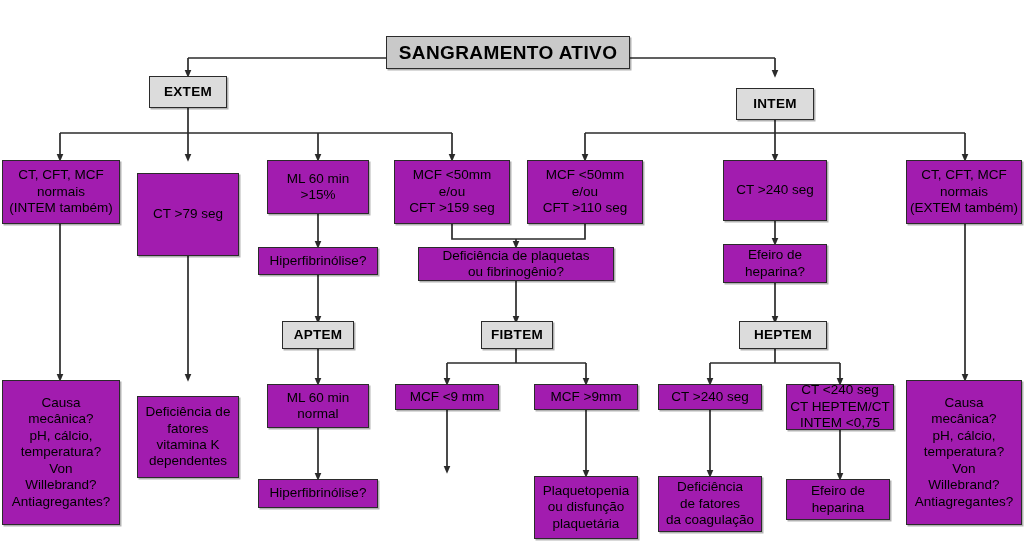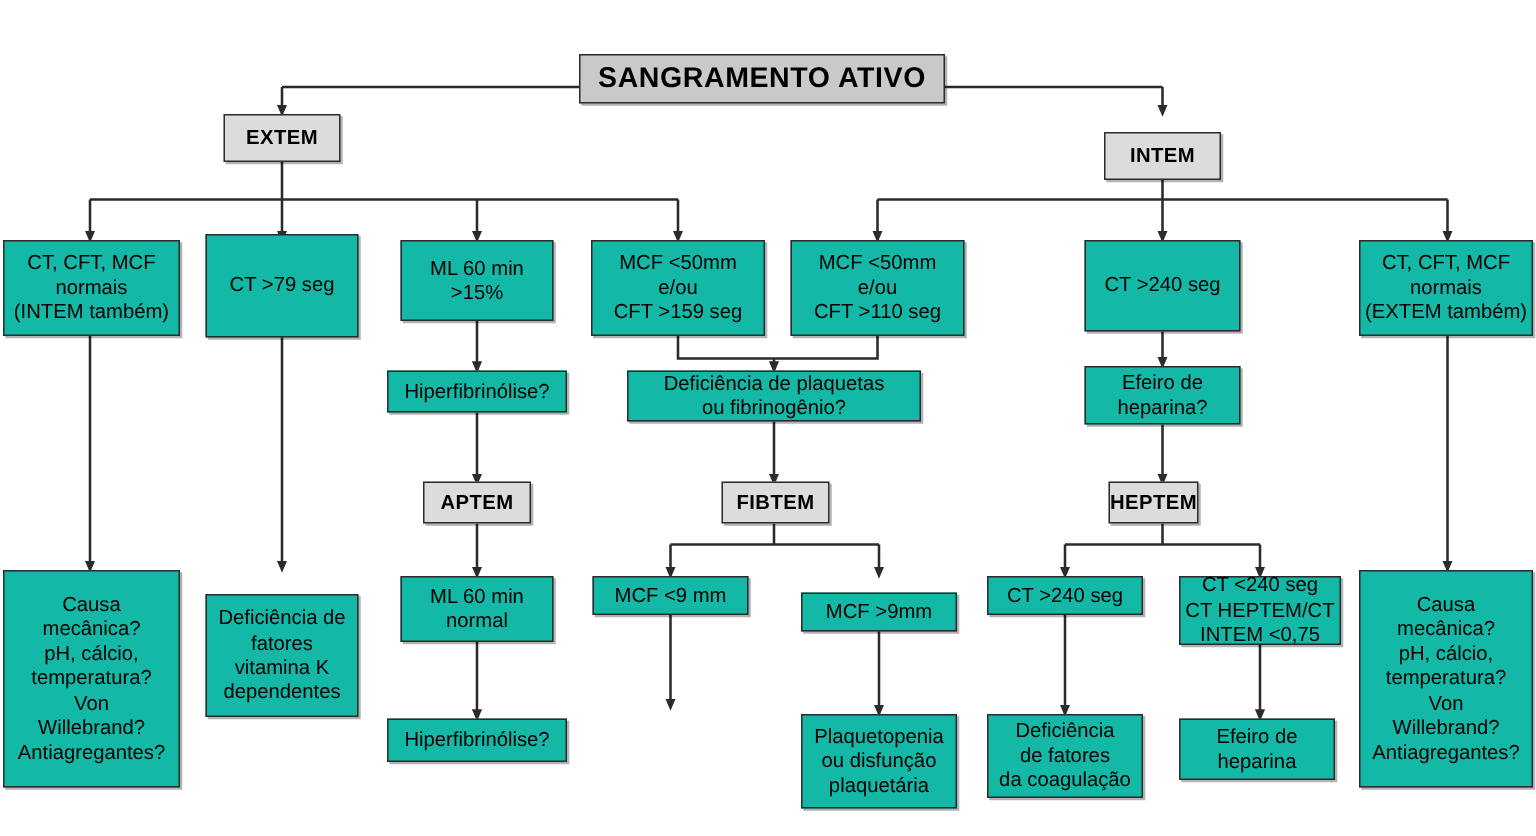--- a/index.html
+++ b/index.html
@@ -24,21 +24,21 @@
     pointer-events: none;
   }
   .node {
     position: absolute;
     box-sizing: border-box;
     display: flex;
     align-items: center;
     justify-content: center;
     text-align: center;
     border: 1.5px solid #2b2b2b;
-    background: #14b8a6;
+    background: #a21caf;
     color: #000000;
     font-size: 13.5px;
     line-height: 1.22;
     padding: 2px 3px;
     white-space: pre-line;
     box-shadow: 1.5px 1.5px 0 rgba(0,0,0,0.30);
   }
   .node.gray {
     background: #dcdcdc;
     font-weight: bold;
@@ -128,21 +128,21 @@
   </svg>
 
   <div class="node title" style="left:386px; top:4px; width:244px; height:33px;">SANGRAMENTO ATIVO</div>
 
   <div class="node gray" style="left:149px; top:76px; width:78px; height:32px;">EXTEM</div>
   <div class="node gray" style="left:736px; top:88px; width:78px; height:32px;">INTEM</div>
 
   <div class="node" style="left:2px; top:160px; width:118px; height:64px;">CT, CFT, MCF
 normais
 (INTEM também)</div>
-  <div class="node" style="left:137px; top:156px; width:102px; height:69px;">CT &gt;79 seg</div>
+  <div class="node" style="left:137px; top:173px; width:102px; height:83px;">CT &gt;79 seg</div>
   <div class="node" style="left:267px; top:160px; width:102px; height:54px;">ML 60 min
 &gt;15%</div>
   <div class="node" style="left:394px; top:160px; width:116px; height:64px;">MCF &lt;50mm
 e/ou
 CFT &gt;159 seg</div>
   <div class="node" style="left:527px; top:160px; width:116px; height:64px;">MCF &lt;50mm
 e/ou
 CFT &gt;110 seg</div>
   <div class="node" style="left:723px; top:160px; width:104px; height:61px;">CT &gt;240 seg</div>
   <div class="node" style="left:906px; top:160px; width:116px; height:64px;">CT, CFT, MCF
@@ -150,39 +150,39 @@
 (EXTEM também)</div>
 
   <div class="node" style="left:258px; top:247px; width:120px; height:28px;">Hiperfibrinólise?</div>
   <div class="node" style="left:418px; top:247px; width:196px; height:34px;">Deficiência de plaquetas
 ou fibrinogênio?</div>
   <div class="node" style="left:723px; top:244px; width:104px; height:39px;">Efeiro de
 heparina?</div>
 
   <div class="node gray" style="left:282px; top:321px; width:72px; height:28px;">APTEM</div>
   <div class="node gray" style="left:481px; top:321px; width:72px; height:28px;">FIBTEM</div>
-  <div class="node gray" style="left:739px; top:321px; width:60px; height:28px;">HEPTEM</div>
+  <div class="node gray" style="left:739px; top:321px; width:88px; height:28px;">HEPTEM</div>
 
   <div class="node" style="left:2px; top:380px; width:118px; height:145px;">Causa
 mecânica?
 pH, cálcio,
 temperatura?
 Von
 Willebrand?
 Antiagregantes?</div>
   <div class="node" style="left:137px; top:380px; width:102px; height:82px;margin-top:16px;">Deficiência de
 fatores
 vitamina K
 dependentes</div>
   <div class="node" style="left:267px; top:384px; width:102px; height:44px;">ML 60 min
 normal</div>
   <div class="node" style="left:258px; top:479px; width:120px; height:29px;">Hiperfibrinólise?</div>
 
   <div class="node" style="left:395px; top:384px; width:104px; height:26px;">MCF &lt;9 mm</div>
-  <div class="node" style="left:534px; top:384px; width:104px; height:26px;margin-top:11px;">MCF &gt;9mm</div>
+  <div class="node" style="left:534px; top:384px; width:104px; height:26px;">MCF &gt;9mm</div>
   <div class="node" style="left:534px; top:476px; width:104px; height:63px;">Plaquetopenia
 ou disfunção
 plaquetária</div>
 
   <div class="node" style="left:658px; top:384px; width:104px; height:26px;">CT &gt;240 seg</div>
   <div class="node" style="left:786px; top:384px; width:108px; height:46px;">CT &lt;240 seg
 CT HEPTEM/CT
 INTEM &lt;0,75</div>
   <div class="node" style="left:658px; top:476px; width:104px; height:56px;">Deficiência
 de fatores

